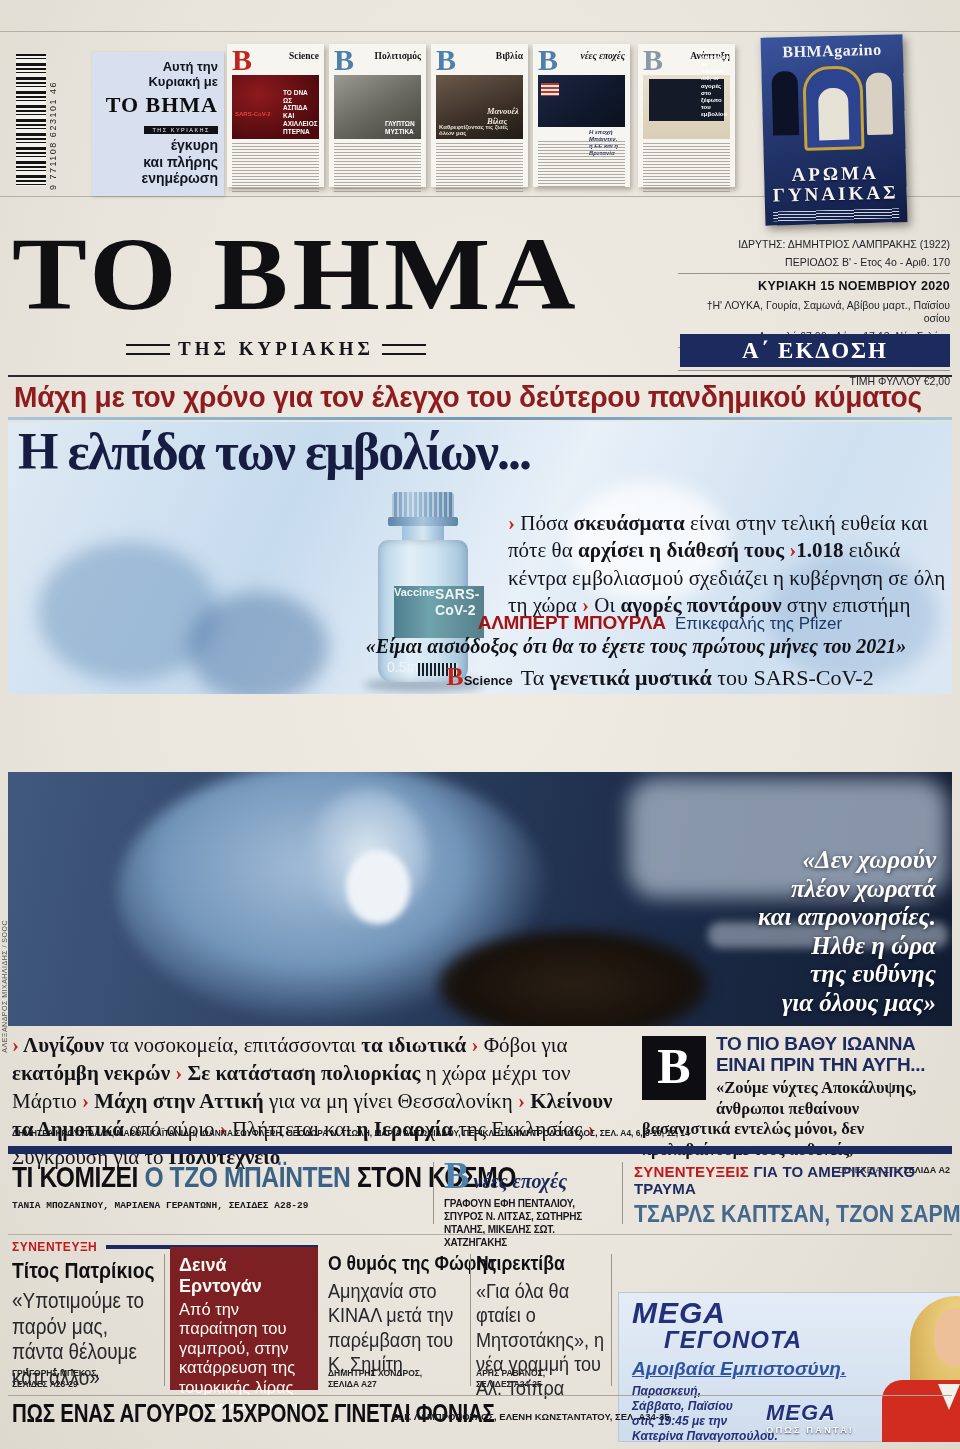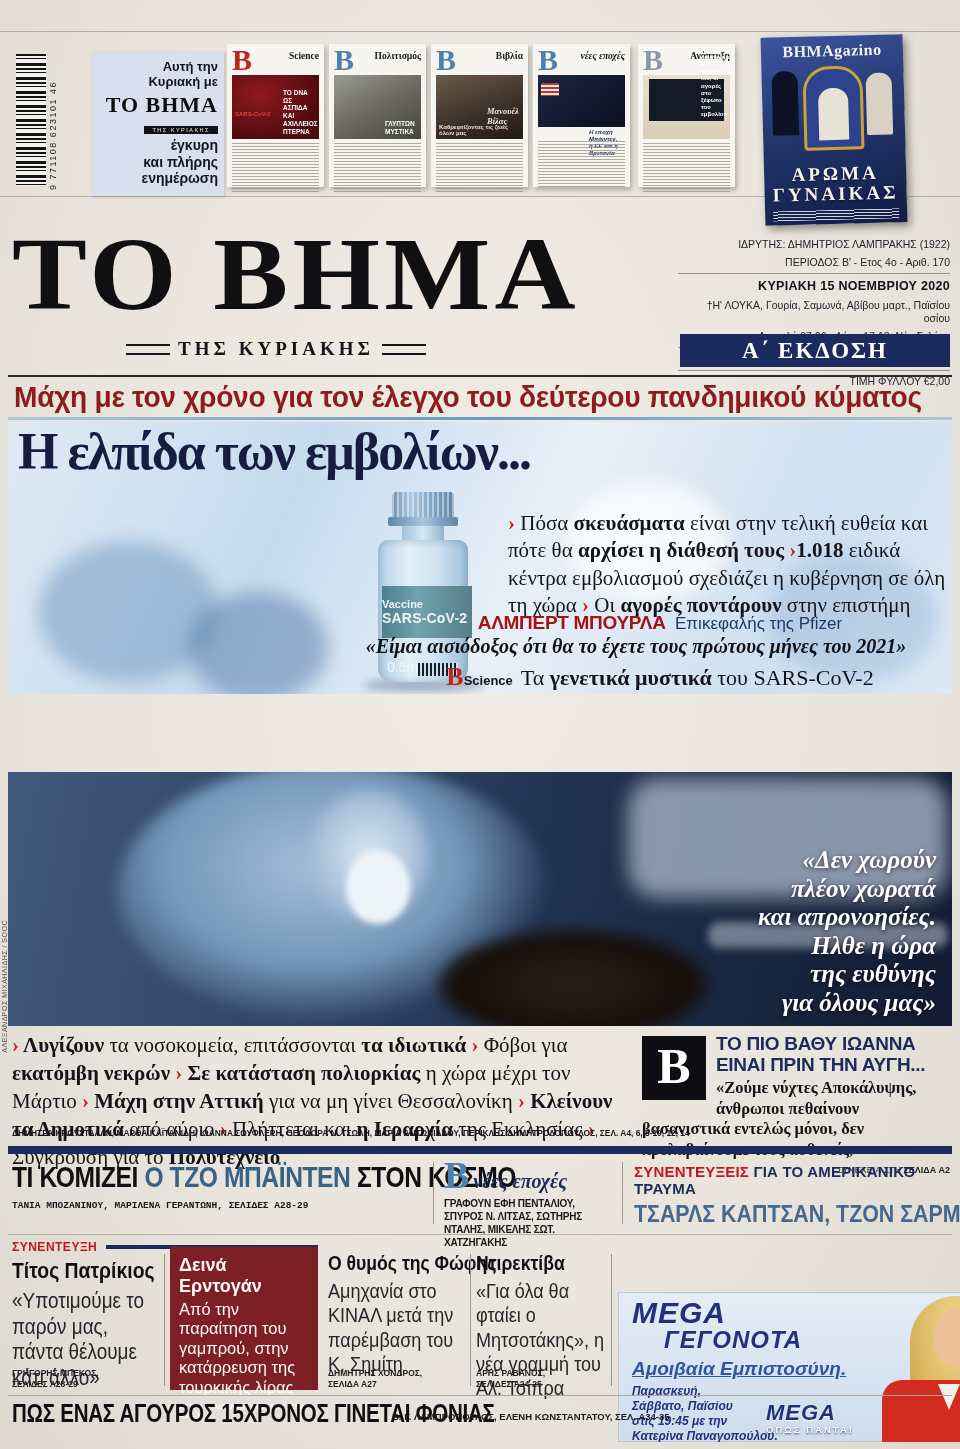--- a/index.html
+++ b/index.html
@@ -115,23 +115,23 @@
   .v-cap{position:absolute;left:48px;top:0;width:62px;height:26px;border-radius:4px 4px 2px 2px;
       background:linear-gradient(90deg,#6f94b6,#a9c6de 30%,#7ba0c0 70%,#5d84a8);}
   .v-cap::after{content:"";position:absolute;inset:0;background:repeating-linear-gradient(90deg,rgba(255,255,255,.45) 0 2px,transparent 2px 5px);}
   .v-flange{position:absolute;left:44px;top:25px;width:70px;height:9px;border-radius:2px;
       background:linear-gradient(90deg,#5d84a8,#a9c6de,#5d84a8);}
   .v-neck{position:absolute;left:58px;top:34px;width:42px;height:15px;
       background:linear-gradient(90deg,#9ec2dc,#d6e7f2,#8fb4d0);}
   .v-body{position:absolute;left:34px;top:48px;width:90px;height:142px;border-radius:10px 10px 14px 14px;
       background:linear-gradient(90deg,#b3d0e4 0%,#e2f0f8 35%,#cfe3f0 65%,#9dbfd8 100%);
       box-shadow:inset 0 0 8px rgba(30,60,90,.3);}
-  .v-label{position:absolute;left:4px;top:46px;width:100%;height:52px;box-sizing:border-box;
+  .v-label{position:absolute;left:16px;top:46px;width:100%;height:52px;box-sizing:border-box;
       background:linear-gradient(90deg,#4e7f8d,#6fa3ad 40%,#567f89);color:#eef4f6;
-      display:flex;flex-direction:column;justify-content:center;}
+      display:flex;justify-content:center;}
   .v-l1{font-size:11px;font-weight:600;}
   .v-l2{font-size:14px;font-weight:800;letter-spacing:.2px;}
   .v-vol{position:absolute;left:9px;bottom:7px;font-size:14px;color:#f0f4f8;}
   .v-bar{position:absolute;right:10px;bottom:6px;width:40px;height:13px;
       background:repeating-linear-gradient(90deg,#13202c 0 2px,#cfe0ec 2px 4px);}
 
   .headline2{left:6px;top:692px;width:950px;font-family:"Liberation Serif",serif;font-weight:800;
       font-size:68px;color:#101014;letter-spacing:-2px;white-space:nowrap;}
 
   

